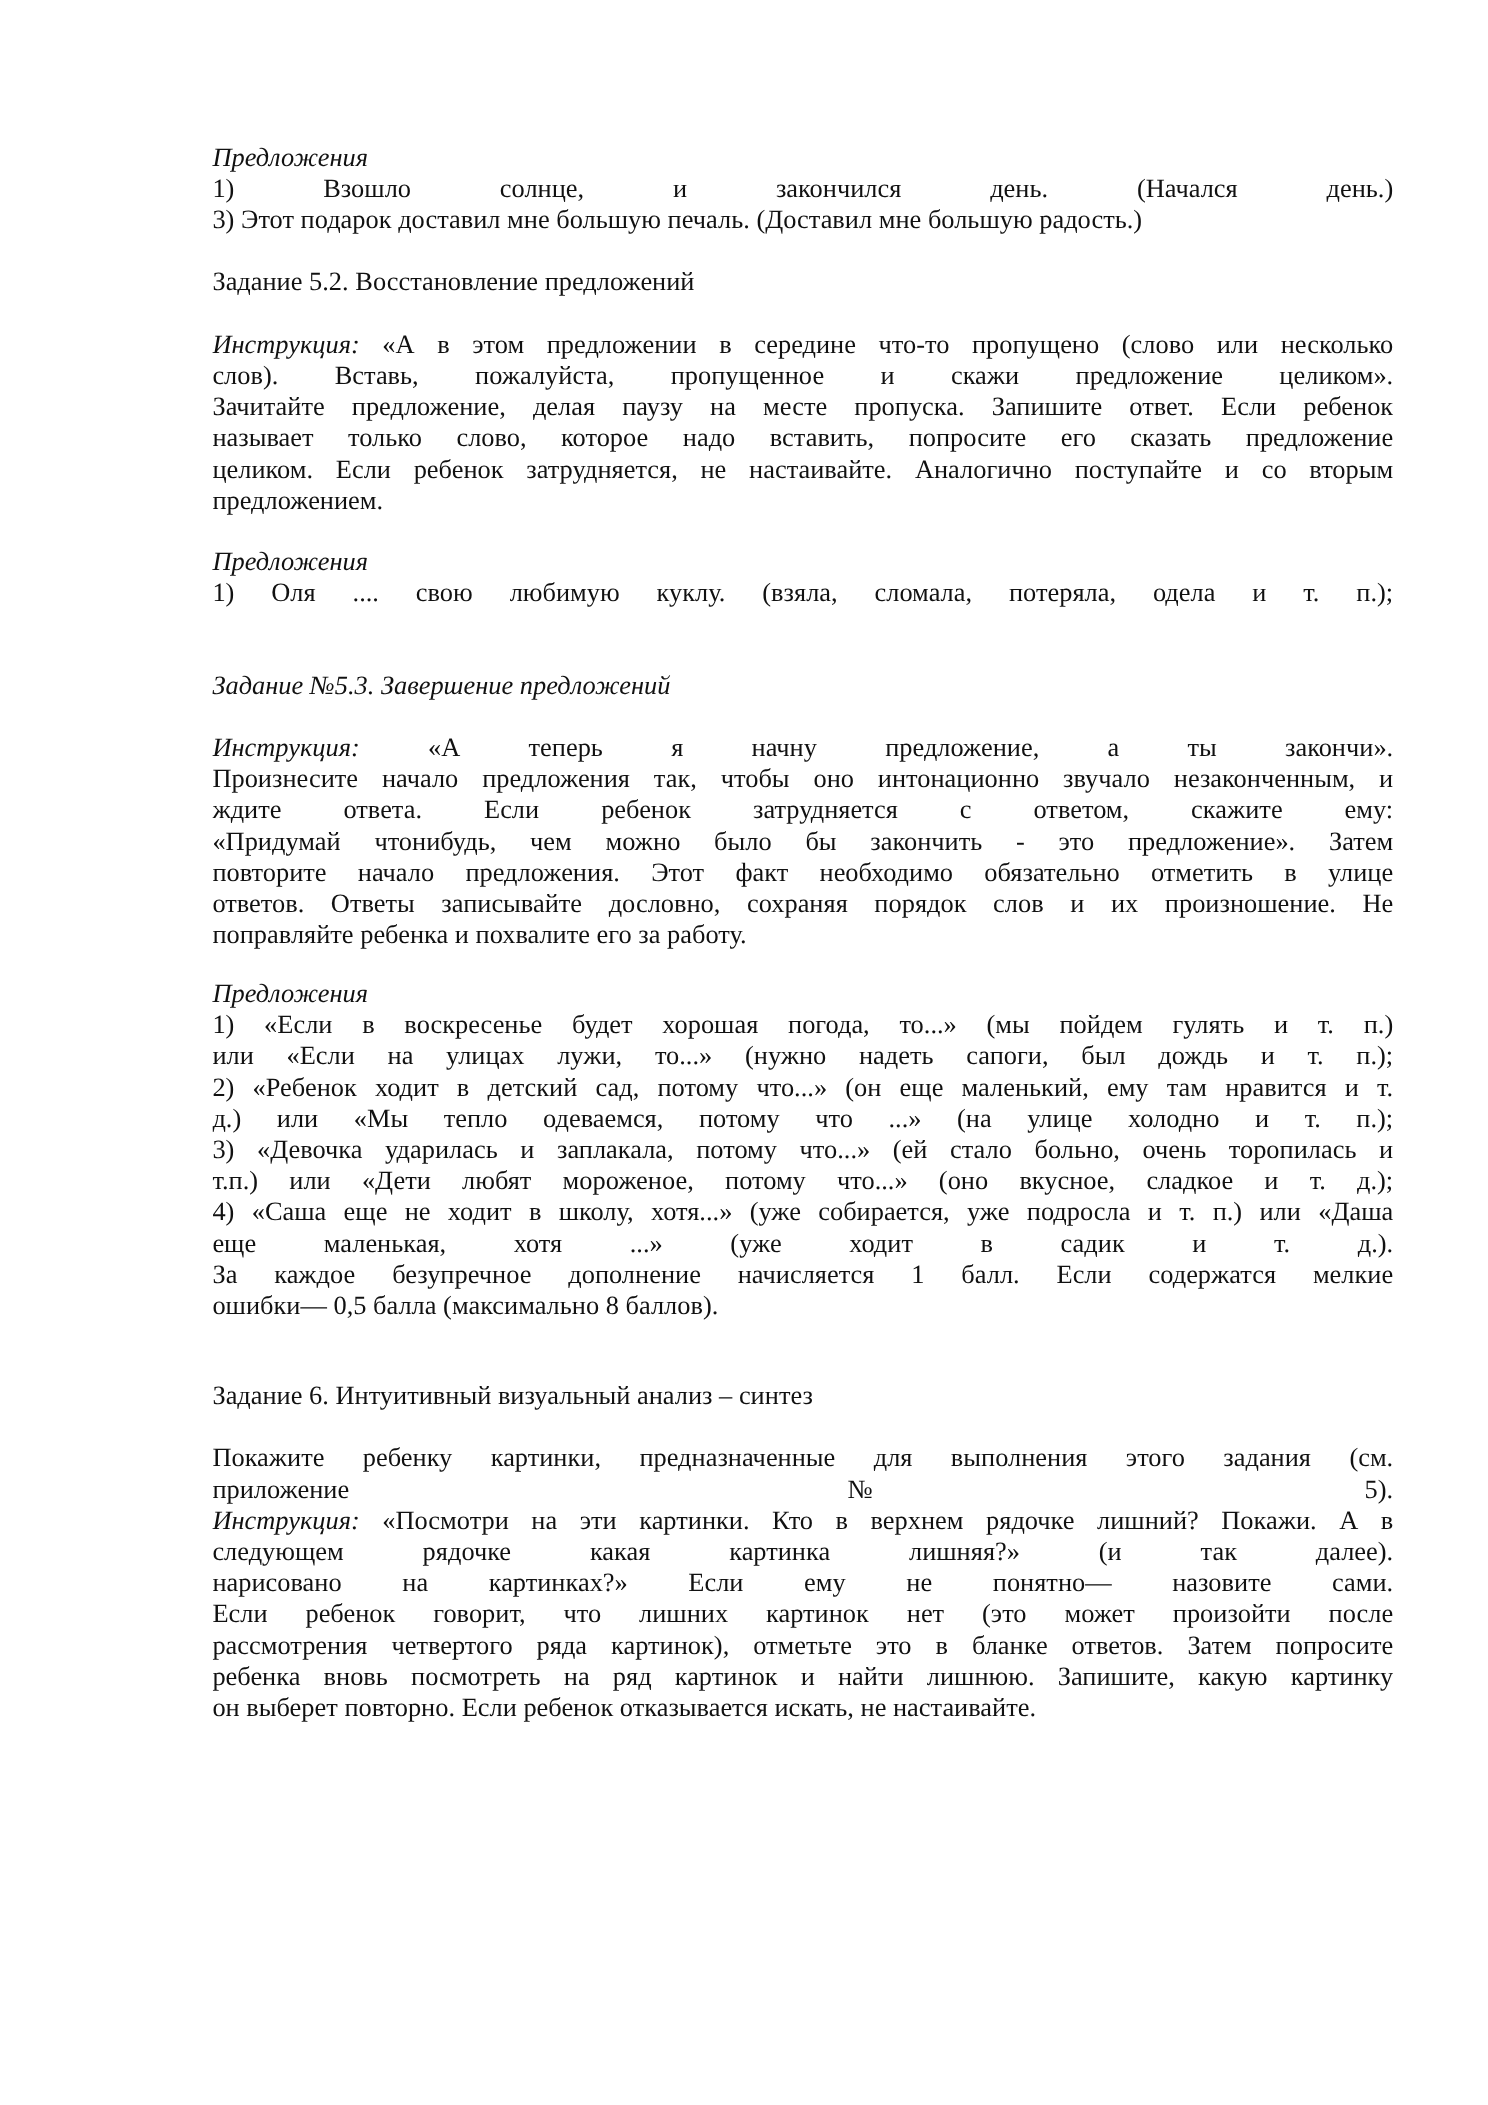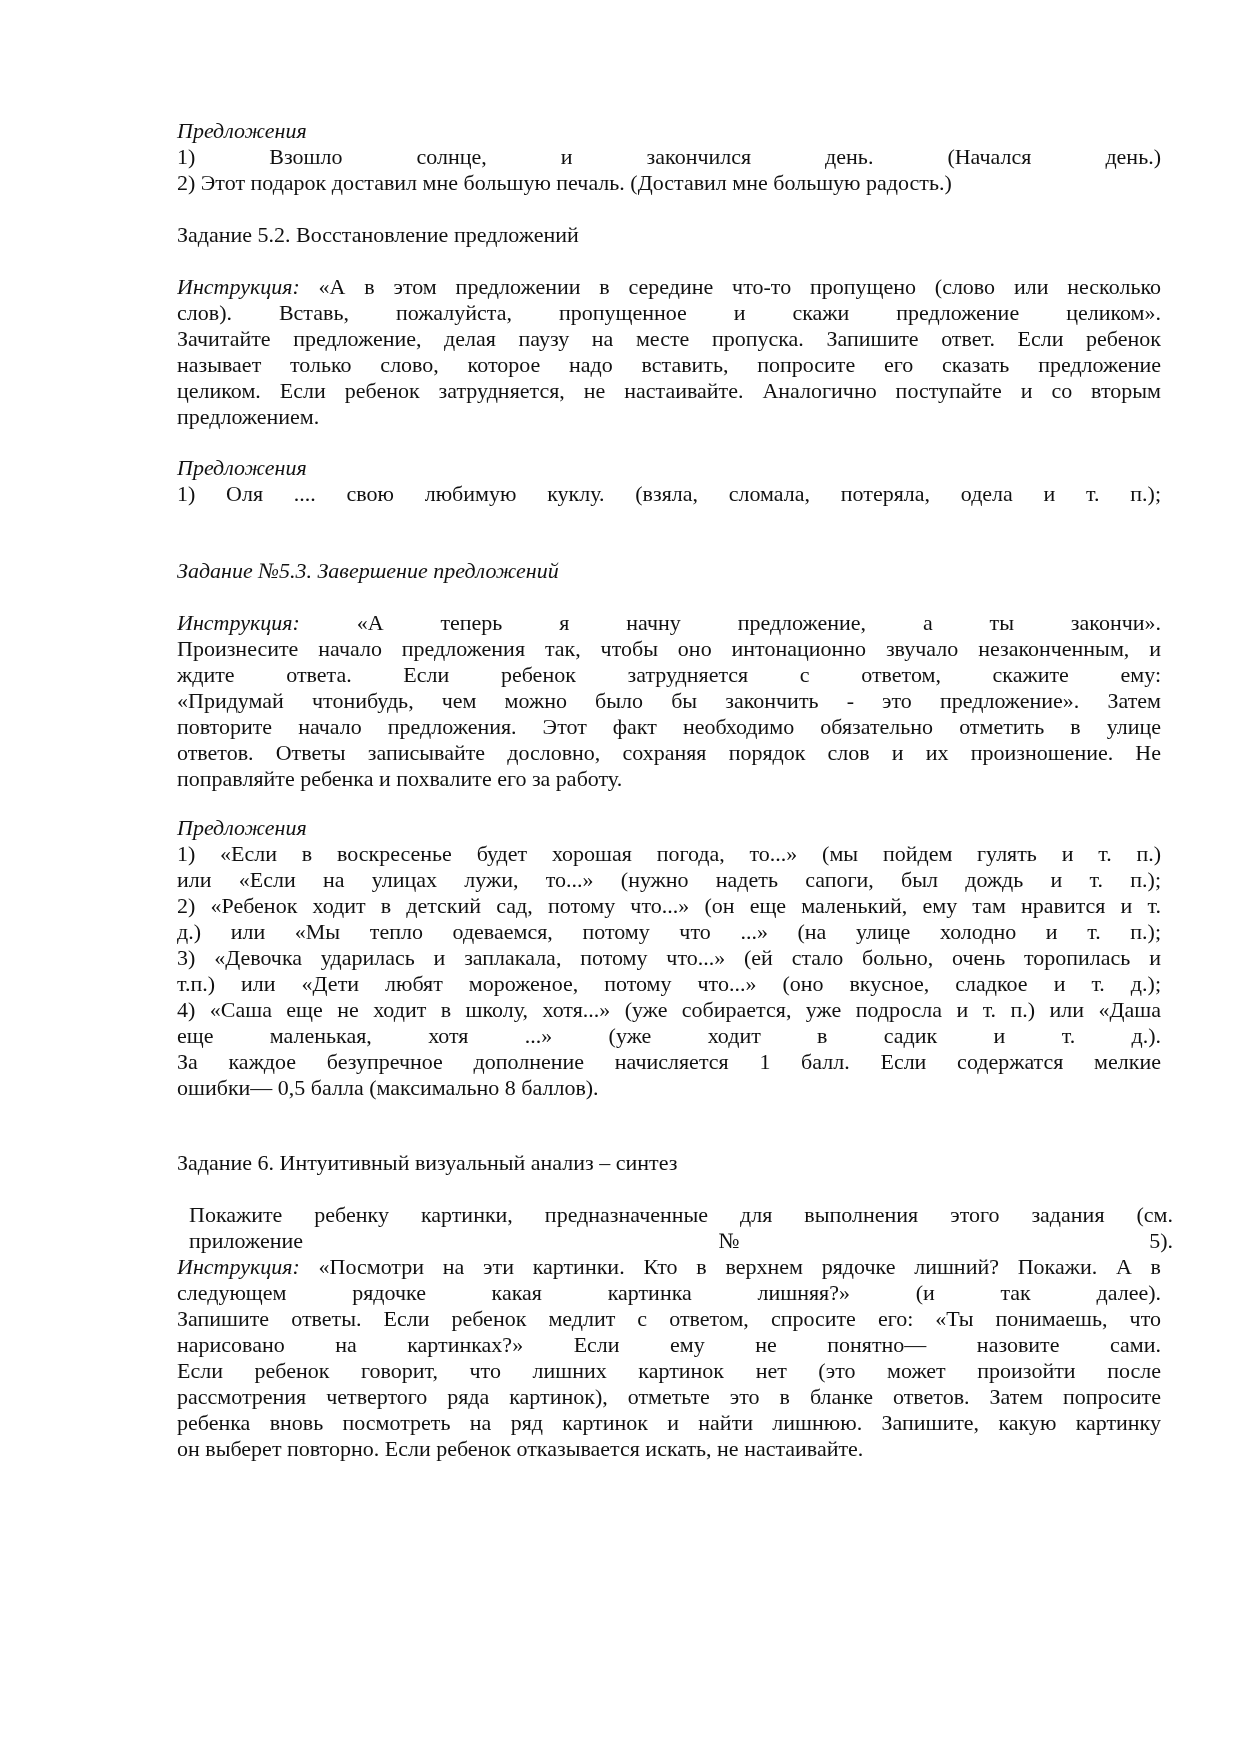--- a/index.html
+++ b/index.html
@@ -17,21 +17,21 @@
   </style>
 </head>
 <body>
 
 <div class="page" id="page">
     <div class="it" style="position: absolute; left: 0px; width: 984px; top: 0px;">
       <div class="line l">Предложения</div>
     </div>
     <div style="position: absolute; left: 0px; width: 984px; top: 26px;">
       <div class="line j">1) Взошло солнце, и закончился день. (Начался день.)</div>
-      <div class="line l">2) Этот подарок доставил мне большую печаль. (Доставил мне большую радость.)</div>
+      <div class="line l">3) Этот подарок доставил мне большую печаль. (Доставил мне большую радость.)</div>
     </div>
     <div class="b" style="position: absolute; left: 0px; width: 984px; top: 104px;">
       <div class="line l">Задание 5.2. Восстановление предложений</div>
     </div>
     <div style="position: absolute; left: 0px; width: 984px; top: 156px;">
       <div class="line j"><span class="lbl">Инструкция:</span><span> «А в этом предложении в середине что-то пропущено (слово или несколько</span></div>
       <div class="line j">слов). Вставь, пожалуйста, пропущенное и скажи предложение целиком».</div>
       <div class="line j">Зачитайте предложение, делая паузу на месте пропуска. Запишите ответ. Если ребенок</div>
       <div class="line j">называет только слово, которое надо вставить, попросите его сказать предложение</div>
       <div class="line j">целиком. Если ребенок затрудняется, не настаивайте. Аналогично поступайте и со вторым</div>
@@ -66,27 +66,26 @@
       <div class="line j">3) «Девочка ударилась и заплакала, потому что...» (ей стало больно, очень торопилась и</div>
       <div class="line j">т.п.) или «Дети любят мороженое, потому что...» (оно вкусное, сладкое и т. д.);</div>
       <div class="line j">4) «Саша еще не ходит в школу, хотя...» (уже собирается, уже подросла и т. п.) или «Даша</div>
       <div class="line j">еще маленькая, хотя ...» (уже ходит в садик и т. д.).</div>
       <div class="line j">За каждое безупречное дополнение начисляется 1 балл. Если содержатся мелкие</div>
       <div class="line l">ошибки— 0,5 балла (максимально 8 баллов).</div>
     </div>
     <div class="b" style="position: absolute; left: 0px; width: 984px; top: 1032px;">
       <div class="line l">Задание 6. Интуитивный визуальный анализ – синтез</div>
     </div>
-    <div style="position: absolute; left: 12px; width: 984px; top: 1084px;">
+    <div style="position: absolute; left: 0px; width: 984px; top: 1084px;">
       <div class="line j">Покажите ребенку картинки, предназначенные для выполнения этого задания (см.</div>
       <div class="line j">приложение №5).</div>
     </div>
     <div style="position: absolute; left: 0px; width: 984px; top: 1136px;">
       <div class="line j"><span class="lbl">Инструкция:</span><span> «Посмотри на эти картинки. Кто в верхнем рядочке лишний? Покажи. А в</span></div>
       <div class="line j">следующем рядочке какая картинка лишняя?» (и так далее).</div>
-      <div class="line j">Запишите ответы. Если ребенок медлит с ответом, спросите его: «Ты понимаешь, что</div>
       <div class="line j">нарисовано на картинках?» Если ему не понятно— назовите сами.</div>
       <div class="line j">Если ребенок говорит, что лишних картинок нет (это может произойти после</div>
       <div class="line j">рассмотрения четвертого ряда картинок), отметьте это в бланке ответов. Затем попросите</div>
       <div class="line j">ребенка вновь посмотреть на ряд картинок и найти лишнюю. Запишите, какую картинку</div>
       <div class="line l">он выберет повторно. Если ребенок отказывается искать, не настаивайте.</div>
     </div>
   </div>
 
 </body></html>

